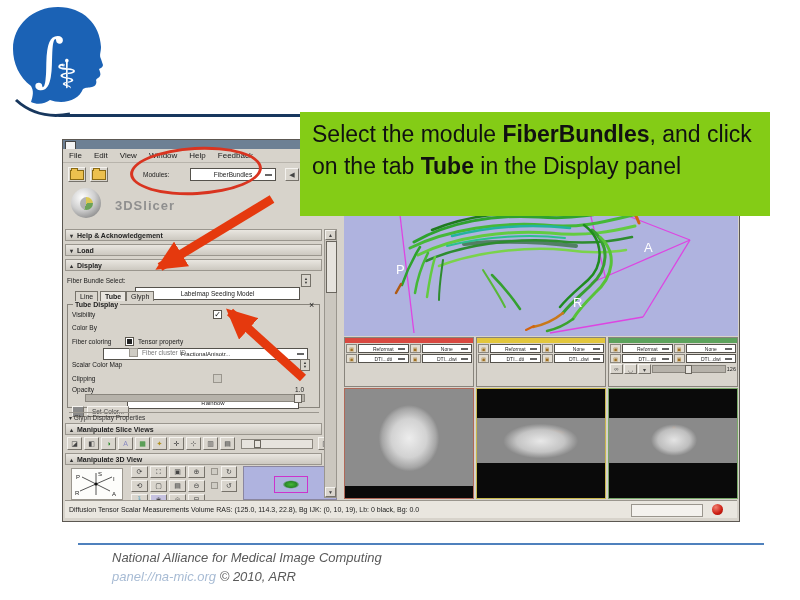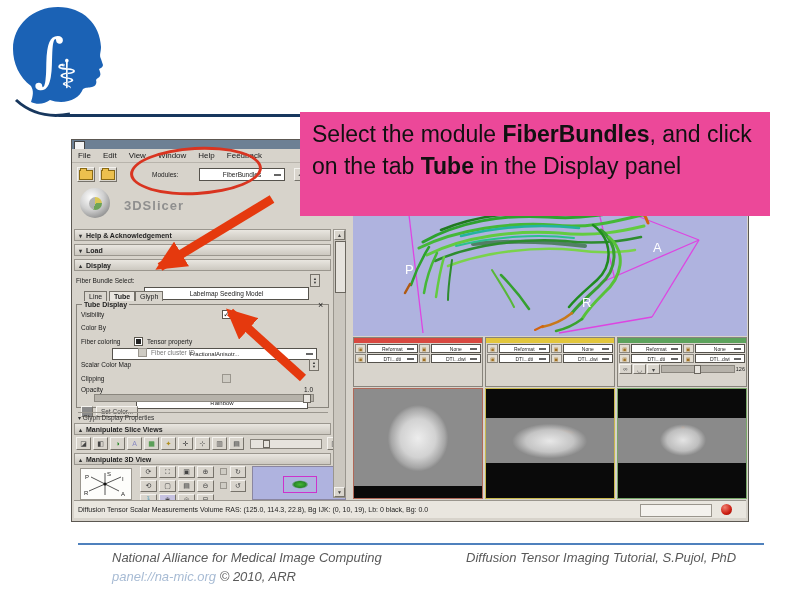--- a/index.html
+++ b/index.html
@@ -2,28 +2,28 @@
 <html><head>
 <meta charset="utf-8">
 <style>
   html,body{margin:0;padding:0;background:#fff;}
   body{font-family:"Liberation Sans",sans-serif;}
   .slide{position:relative;width:800px;height:600px;background:#fff;overflow:hidden;}
   .abs{position:absolute;}
   
   .title{font-size:38px;font-weight:bold;color:#0c0c0c;letter-spacing:-1px;}
   .navy-line{height:3px;background:#17375E;border-radius:2px;}
-  .callout{background:#ec4899;color:#111;z-index:40;box-sizing:border-box;}
+  .callout{background:#84cc16;color:#111;z-index:40;box-sizing:border-box;}
   .callout b{font-weight:bold;}
   .red-ellipse{border:3px solid #D93420;border-radius:50%;z-index:30;transform:rotate(-3deg);}
   .footer-line{height:2px;background:#4F81BD;}
   .footer-text{font-size:13px;font-style:italic;color:#595959;line-height:1.45;}
   .footer-text .url{color:#A7BBD4;}
   
-  .app{left:71px;top:139px;width:676px;height:381px;background:#d7d3cb;border:1px solid #5c5852;z-index:5;}
+  .app{left:62px;top:139px;width:676px;height:381px;background:#d7d3cb;border:1px solid #5c5852;z-index:5;}
   .titlebar{left:0;top:0;width:676px;height:9px;background:#6d8094;}
   .winicon{left:2px;top:1px;width:9px;height:7px;background:#f4f4f4;border:1px solid #444;}
   .menubar{left:0;top:9px;width:676px;height:14px;background:#d7d3cb;border-bottom:1px solid #b8b4ac;display:flex;align-items:center;gap:12px;padding-left:6px;box-sizing:border-box;}
   .menu-item{font-size:8px;color:#1a1a1a;}
   .lbl65{font-size:6.5px;color:#1a1a1a;}
   .dd{background:#fff;border:1px solid #55524c;display:flex;align-items:center;justify-content:center;position:relative;color:#222;box-sizing:border-box;}
   .dd .dash{position:absolute;right:3px;top:50%;margin-top:-1px;width:7px;height:2px;background:#666;}
   .spin{background:#d9d5cd;border:1px solid #76726a;display:flex;flex-direction:column;align-items:center;justify-content:center;font-size:4px;line-height:4px;color:#333;box-sizing:border-box;}
   .tbtn{background:#d9d5cd;border:1px solid;border-color:#f4f2ee #76726a #76726a #f4f2ee;display:flex;align-items:center;justify-content:center;font-size:7px;color:#444;box-sizing:border-box;}
   .hdr{background:linear-gradient(#e9e6e0,#ccc8c0);border:1px solid #9a968e;font-size:7px;font-weight:bold;color:#222;display:flex;align-items:center;gap:4px;padding:0 4px;box-sizing:border-box;}
@@ -425,15 +425,14 @@
   <div class="abs callout" style="left:300px;top:112px;width:470px;height:104px;padding:6px 12px;font-size:23px;line-height:1.4;">
     <span>Select the module </span><b>FiberBundles</b><span>, and click on the tab </span><b>Tube</b><span> in the Display panel</span>
   </div>
 
 
   <div class="abs footer-line" style="left:78px;top:543px;width:686px;"></div>
   <div class="abs footer-text" style="left:112px;top:549px;">
     <div>National Alliance for Medical Image Computing</div>
     <div><span class="url">panel://na-mic.org</span>&nbsp;<span>© 2010, ARR</span></div>
   </div>
-  <div class="abs footer-text" style="left:466px;top:549px;">Diffusion Tensor Imaging Tutorial, S.Pujol, PhD</div>
 
 </div>
 
 </body></html>

